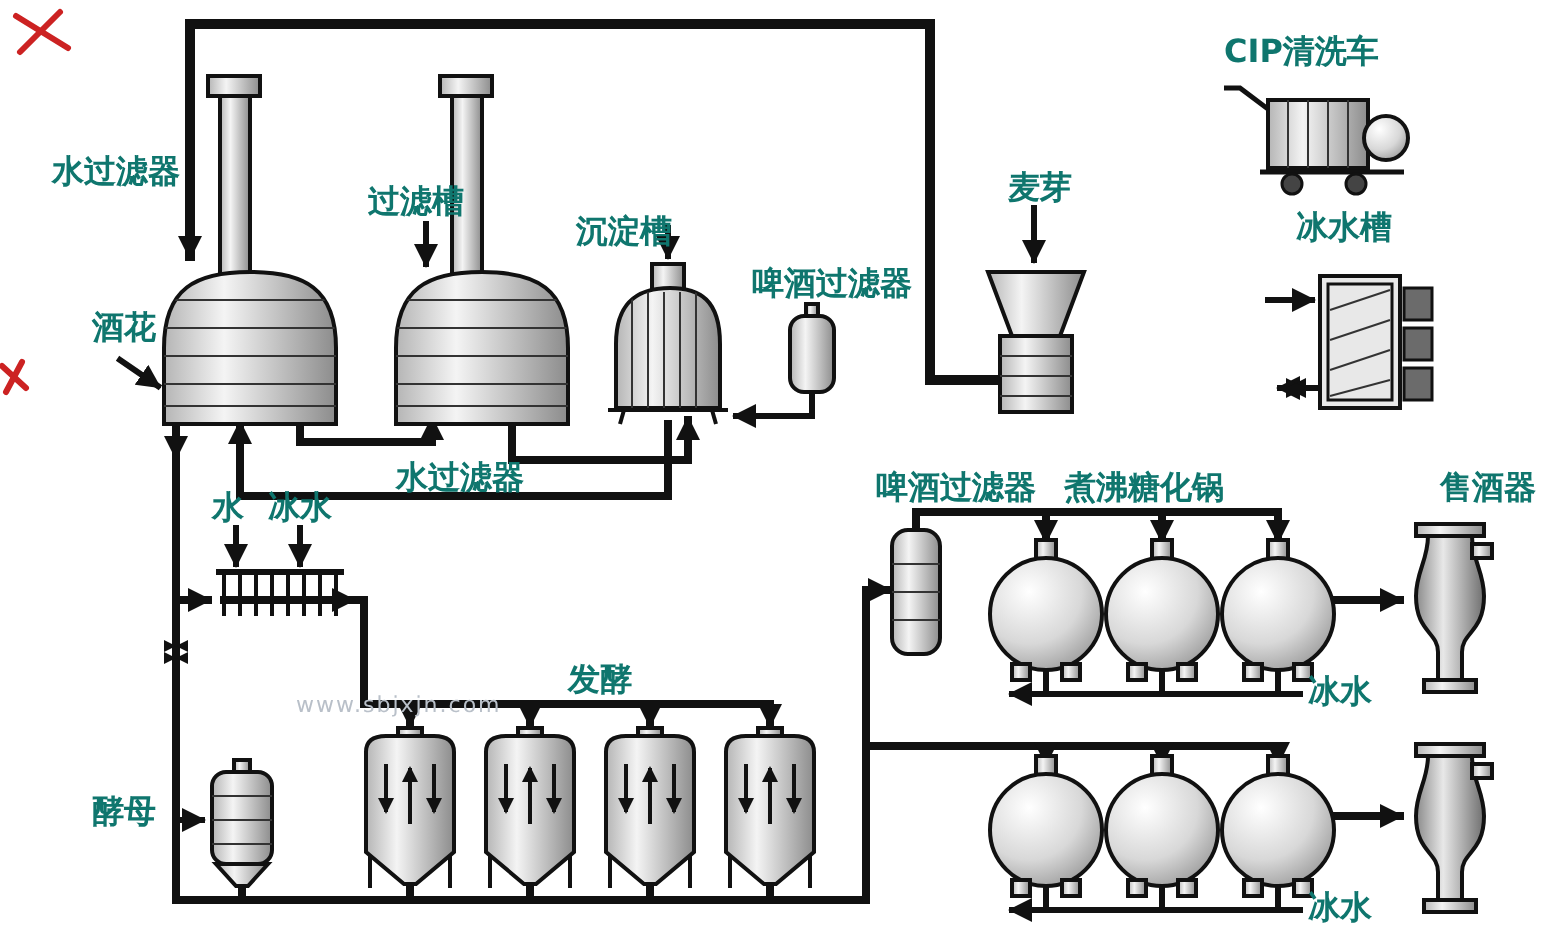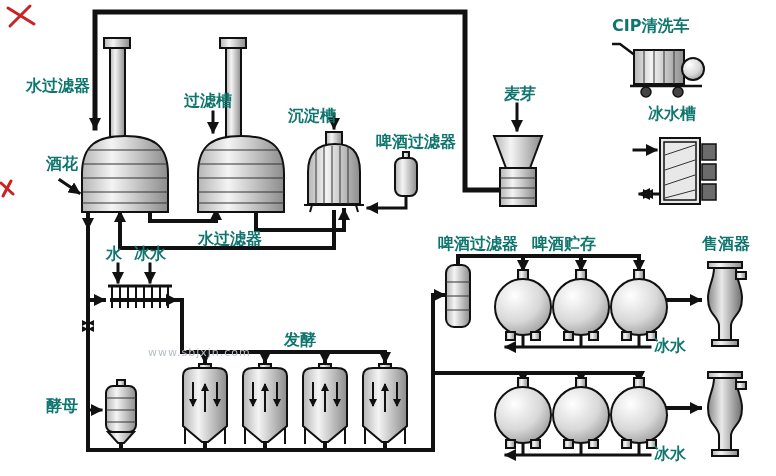--- a/index.html
+++ b/index.html
@@ -256,19 +256,19 @@
 <div class="lbl" style="left:376px;top:134px">啤酒过滤器</div>
 <div class="lbl" style="left:504px;top:86px">麦芽</div>
 <div class="lbl" style="left:612px;top:18px">CIP清洗车</div>
 <div class="lbl" style="left:648px;top:106px">冰水槽</div>
 <div class="lbl" style="left:198px;top:231px">水过滤器</div>
 <div class="lbl" style="left:106px;top:246px">水</div>
 <div class="lbl" style="left:134px;top:246px">冰水</div>
 <div class="lbl" style="left:46px;top:398px">酵母</div>
 <div class="lbl" style="left:284px;top:332px">发酵</div>
 <div class="lbl" style="left:438px;top:236px">啤酒过滤器</div>
-<div class="lbl" style="left:532px;top:236px">啤酒贮存</div>
-<div class="lbl" style="left:702px;top:236px">售酒器</div>
+<div class="lbl" style="left:532px;top:236px">煮沸糖化锅</div>
+<div class="lbl" style="left:720px;top:236px">售酒器</div>
 <div class="lbl" style="left:654px;top:338px">冰水</div>
 <div class="lbl" style="left:654px;top:446px">冰水</div>
 <div class="wm" style="left:148px;top:346px">www.sbjxjn.com</div>
 
 </div>
 
 </body></html>

